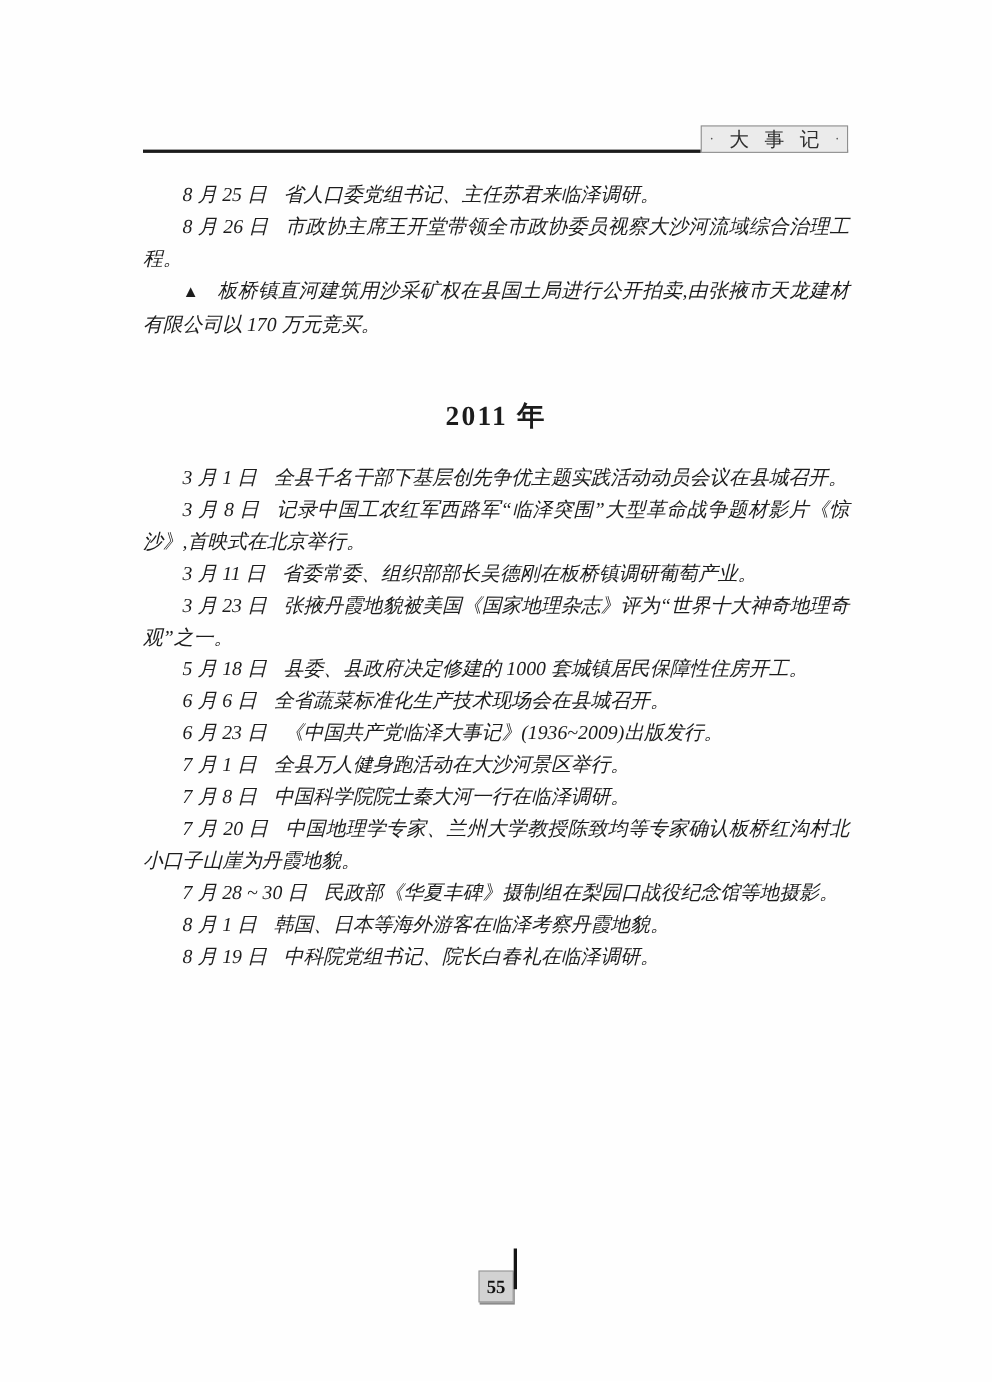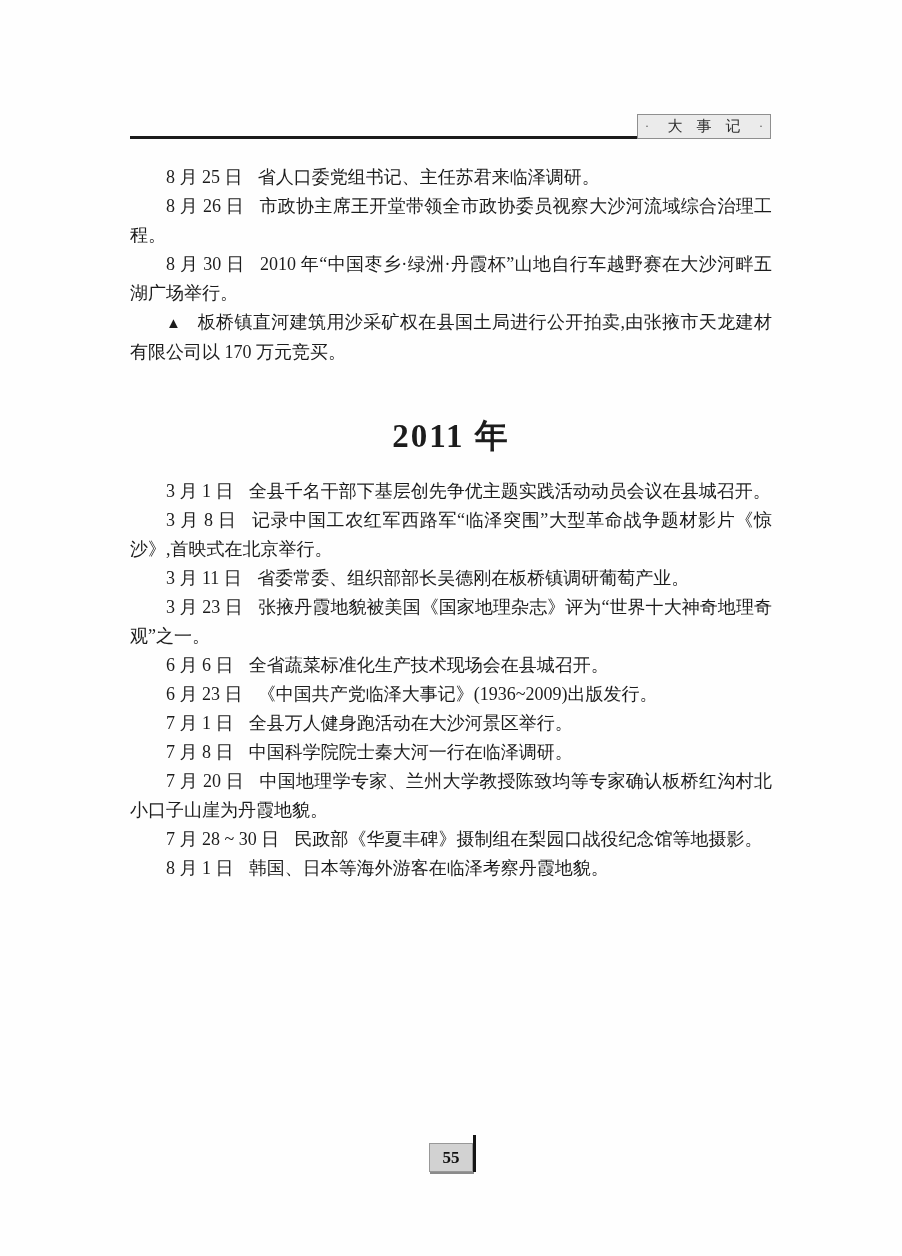--- a/index.html
+++ b/index.html
@@ -16,45 +16,45 @@
     width:641px; height:3px; background:#1b1b1b;
   }
   .header-box {
     position:absolute; left:637px; top:114px;
     width:134px; height:25px; box-sizing:border-box;
     background:#ebebeb; border:1px solid #8f8f8f;
     display:flex; align-items:center; justify-content:space-between;
     padding:0 7px; font-size:15px; color:#2e2e2e;
   }
   .header-box .dot { font-size:12px; color:#555; }
-  .header-box .title { letter-spacing:14px; margin-right:-14px; font-size:15px; }
+  .header-box .title { letter-spacing:14px; margin-right:-14px; font-size:18px; }
   .content {
     position:absolute; left:130px; top:163px; width:642px;
   }
   .entry {
     margin:0; font-size:18px; line-height:29px;
     text-align:justify; text-indent:2em;
-    word-break:break-all; overflow-wrap:anywhere;
+    word-break:break-all; overflow-wrap:anywhere;font-style:italic;
   }
   .entry .date { margin-right:0.85em; white-space:nowrap; }
   .entry .marker { margin-right:1.1em; font-size:15px; }
   .section-heading {
     margin:53px 0 25px 0; text-align:center;
-    font-size:33px; font-weight:bold; letter-spacing:2px;
+    font-size:25px; font-weight:bold; letter-spacing:2px;
     line-height:32px;
   }
   .page-number {
     position:absolute; left:50%; top:1143px; transform:translateX(-50%);
   }
   .pn-box {
-    position:relative; width:44px; height:29px; box-sizing:border-box;
+    position:relative; width:32px; height:29px; box-sizing:border-box;
     background:#d2d2d2; border:1px solid #989898;
     box-shadow:1px 2px 0 #8b8b8b;
     display:flex; align-items:center; justify-content:center;
-    font-size:17px; font-weight:bold; color:#111;
+    font-size:17px; font-weight:bold; color:#111;margin-top:12px;
   }
   .pn-bar {
     position:absolute; right:-3px; top:-8px;
     width:3px; height:37px; background:#151515;
   }
 </style>
 </head>
 <body>
 
 <div class="page">
@@ -64,36 +64,37 @@
   <div class="header-box">
     <span class="dot">·</span>
     <span class="title">大事记</span>
     <span class="dot">·</span>
   </div>
 
   <div class="content">
 
     <p class="entry"><span class="date">8 月 25 日</span><span>省人口委党组书记、主任苏君来临泽调研。</span></p>
     <p class="entry"><span class="date">8 月 26 日</span><span>市政协主席王开堂带领全市政协委员视察大沙河流域综合治理工程。</span></p>
-    <p class="entry"><span class="date">8 月 30 日</span><span>2010 年“中国枣乡·绿洲·丹霞杯”山地自行车越野赛在大沙河畔五湖广场举行。</span></p>
     <p class="entry"><span class="date marker">▲</span><span>板桥镇直河建筑用沙采矿权在县国土局进行公开拍卖,由张掖市天龙建材有限公司以 170 万元竞买。</span></p>
 
     <h2 class="section-heading">2011 年</h2>
 
     <p class="entry"><span class="date">3 月 1 日</span><span>全县千名干部下基层创先争优主题实践活动动员会议在县城召开。</span></p>
     <p class="entry"><span class="date">3 月 8 日</span><span>记录中国工农红军西路军“临泽突围”大型革命战争题材影片《惊沙》,首映式在北京举行。</span></p>
     <p class="entry"><span class="date">3 月 11 日</span><span>省委常委、组织部部长吴德刚在板桥镇调研葡萄产业。</span></p>
     <p class="entry"><span class="date">3 月 23 日</span><span>张掖丹霞地貌被美国《国家地理杂志》评为“世界十大神奇地理奇观”之一。</span></p>
+    <p class="entry"><span class="date">5 月 18 日</span><span>县委、县政府决定修建的 1000 套城镇居民保障性住房开工。</span></p>
     <p class="entry"><span class="date">6 月 6 日</span><span>全省蔬菜标准化生产技术现场会在县城召开。</span></p>
     <p class="entry"><span class="date">6 月 23 日</span><span>《中国共产党临泽大事记》(1936~2009)出版发行。</span></p>
     <p class="entry"><span class="date">7 月 1 日</span><span>全县万人健身跑活动在大沙河景区举行。</span></p>
     <p class="entry"><span class="date">7 月 8 日</span><span>中国科学院院士秦大河一行在临泽调研。</span></p>
     <p class="entry"><span class="date">7 月 20 日</span><span>中国地理学专家、兰州大学教授陈致均等专家确认板桥红沟村北小口子山崖为丹霞地貌。</span></p>
     <p class="entry"><span class="date">7 月 28 ~ 30 日</span><span>民政部《华夏丰碑》摄制组在梨园口战役纪念馆等地摄影。</span></p>
     <p class="entry"><span class="date">8 月 1 日</span><span>韩国、日本等海外游客在临泽考察丹霞地貌。</span></p>
+    <p class="entry"><span class="date">8 月 19 日</span><span>中科院党组书记、院长白春礼在临泽调研。</span></p>
 
   </div>
 
   <div class="page-number">
     <div class="pn-box">55</div>
     <span class="pn-bar"></span>
   </div>
 
 </div>
 

